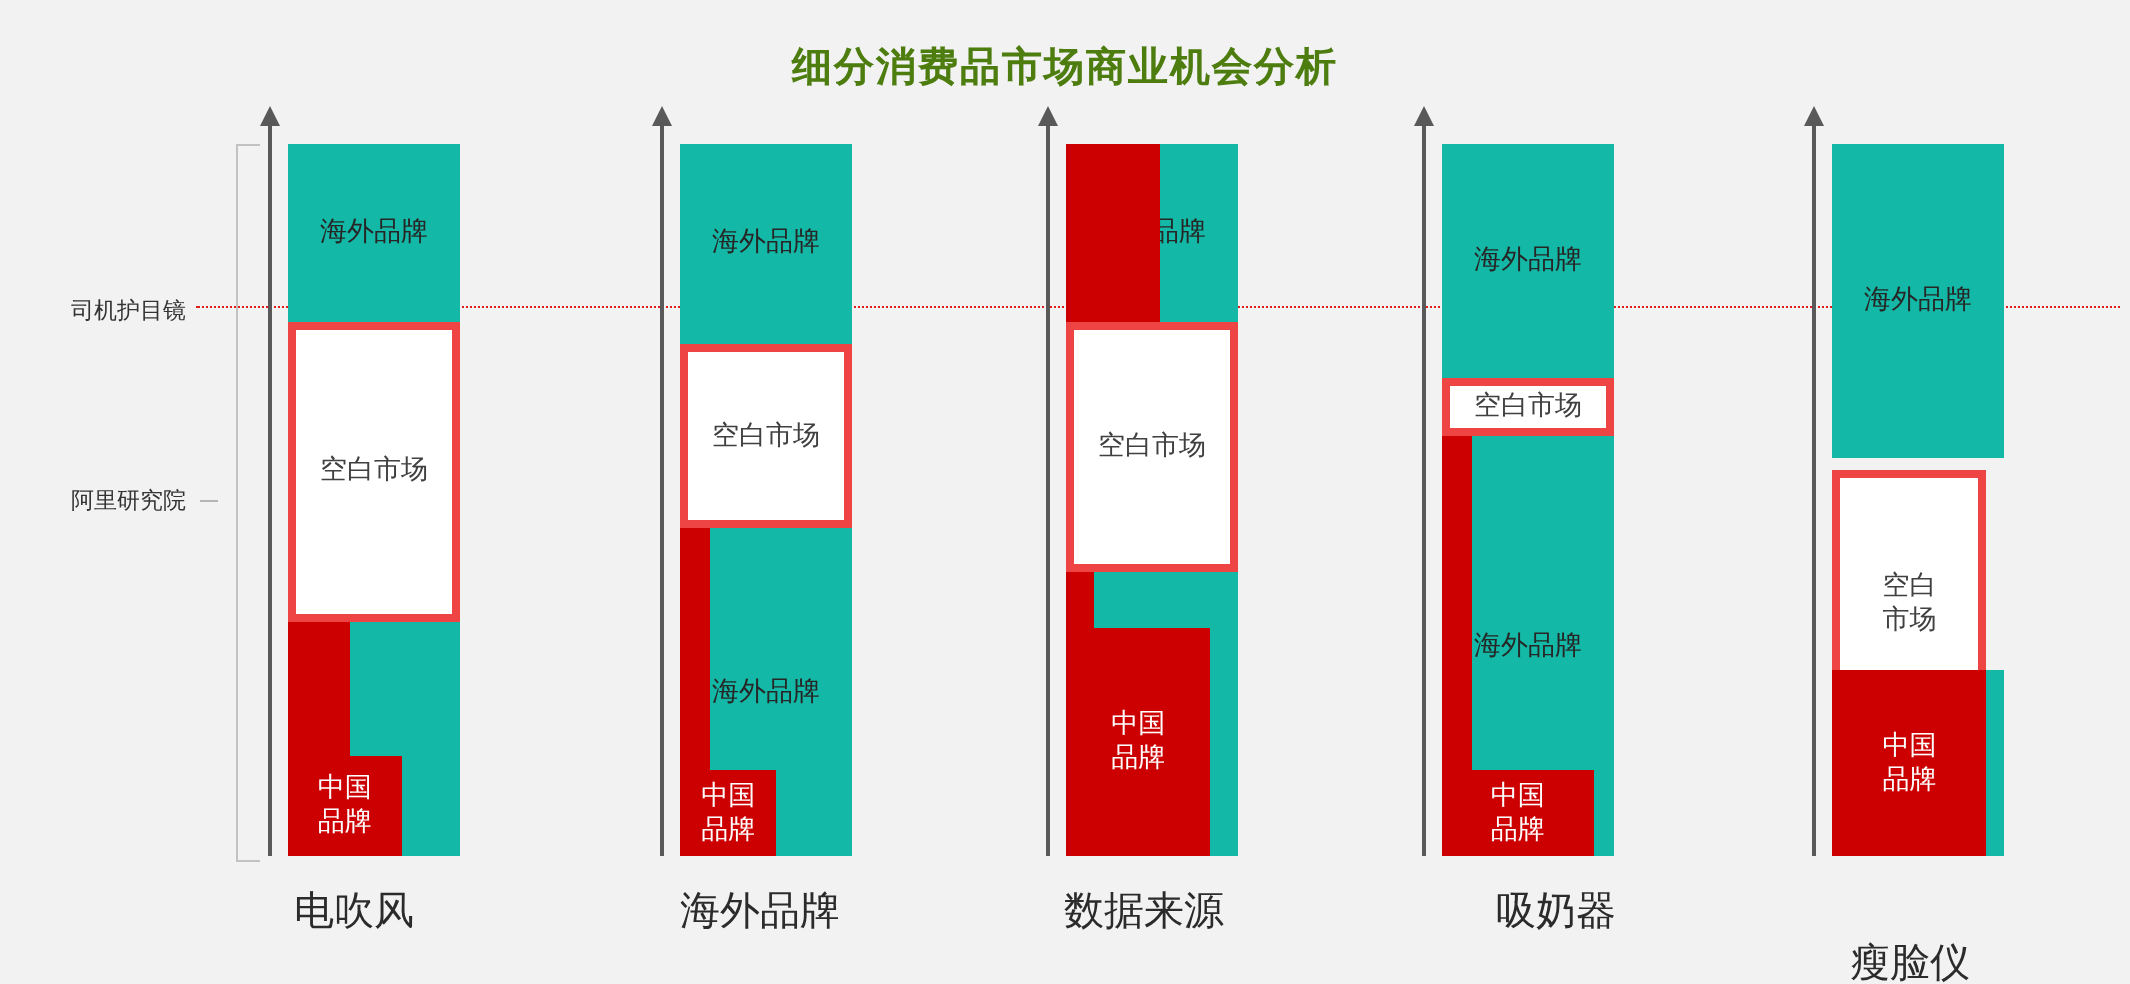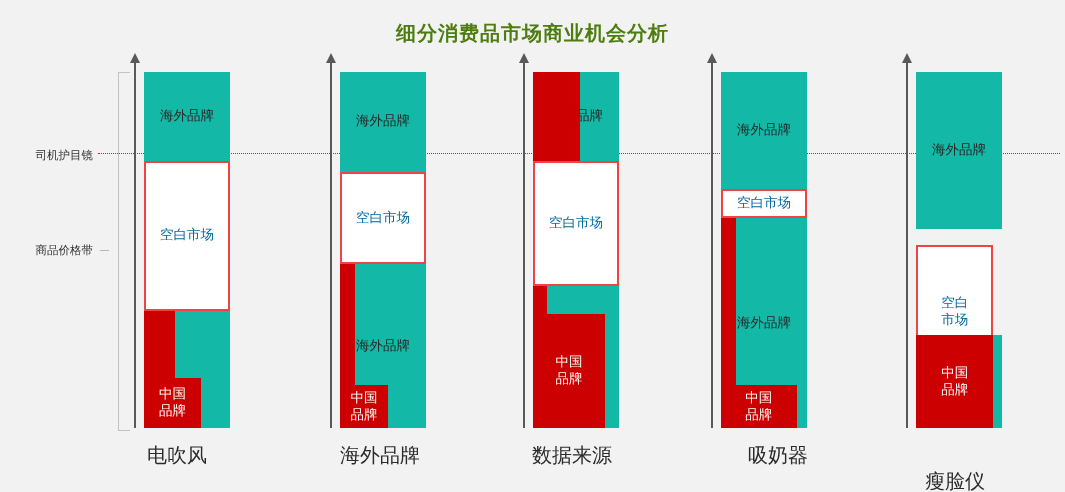--- a/index.html
+++ b/index.html
@@ -96,21 +96,21 @@
     box-sizing: border-box;
     display: flex;
     align-items: center;
     justify-content: center;
     font-size: 13.5px;
     line-height: 1.25;
     text-align: center;
     white-space: pre-line;
   }
   .seg-gray   { background: #14b8a6; color: #262626; }
-  .seg-white  { background: #ffffff; color: #0369a1; border: 2px solid #ef4444; }
+  .seg-white  { background: #ffffff; color: #404040; border: 4px solid #ef4444; }
   .seg-red    { background: #cc0000; color: #ffffff; }
   .cat-label {
     position: absolute;
     font-size: 20px;
     color: #2b2b2b;
     text-align: center;
     white-space: nowrap;
   }
   .source-note {
     position: absolute;
@@ -123,21 +123,21 @@
 </style>
 </head>
 <body>
 
 <div id="chart-root">
 
   <div class="chart-title">细分消费品市场商业机会分析</div>
 
   <div class="threshold-line"></div>
   <div class="axis-label" id="label-high-price">司机护目镜</div>
-  <div class="axis-label" id="label-price-band">商品价格带</div>
+  <div class="axis-label" id="label-price-band">阿里研究院</div>
   <div class="price-band-tick"></div>
   <div class="band-bracket"></div>
 
   <div id="bars-container">
       <div class="bar-group">
         <div class="axis-arrow" style="left: 134px; top: 62px; height: 366px;"></div>
         <div class="bar-col" style="left: 144px; top: 72px; width: 86px; height: 356px;">
           <div class="seg seg-gray" style="top: 0px; height: 89px; width: 86px; left: 0px;"><span>海外品牌</span></div>
           <div class="seg seg-white" style="top: 89px; height: 149.52px; width: 86px; left: 0px;"><span>空白市场</span></div>
           <div class="seg seg-gray" style="top: 238.52px; height: 117.48px; width: 86px; left: 0px;"></div>
@@ -181,21 +181,21 @@
           <div class="seg seg-red" style="top: 145.96px; height: 167.32px; width: 15.48px; left: 0px;"></div>
           <div class="seg seg-red" style="top: 313.28px; height: 42.72px; width: 75.68px; left: 0px;"><span>中国
 品牌</span></div>
         </div>
         <div class="cat-label" style="top: 442px; left: 708px; width: 140px;">吸奶器</div>
       </div>
       <div class="bar-group">
         <div class="axis-arrow" style="left: 906px; top: 62px; height: 366px;"></div>
         <div class="bar-col" style="left: 916px; top: 72px; width: 86px; height: 356px;">
           <div class="seg seg-gray" style="top: 0px; height: 156.64px; width: 86px; left: 0px;"><span>海外品牌</span></div>
-          <div class="seg seg-white" style="top: 173px; height: 134px; width: 77.4px; left: 0px;"><span>空白
+          <div class="seg seg-white" style="top: 163px; height: 134px; width: 77.4px; left: 0px;"><span>空白
 市场</span></div>
           <div class="seg seg-gray" style="top: 263.44px; height: 92.56px; width: 86px; left: 0px;"></div>
           <div class="seg seg-red" style="top: 263.44px; height: 92.56px; width: 77.4px; left: 0px;"><span>中国
 品牌</span></div>
         </div>
         <div class="cat-label" style="top: 468px; left: 885px; width: 140px;">瘦脸仪</div>
       </div>
     </div>
 
 </div>

